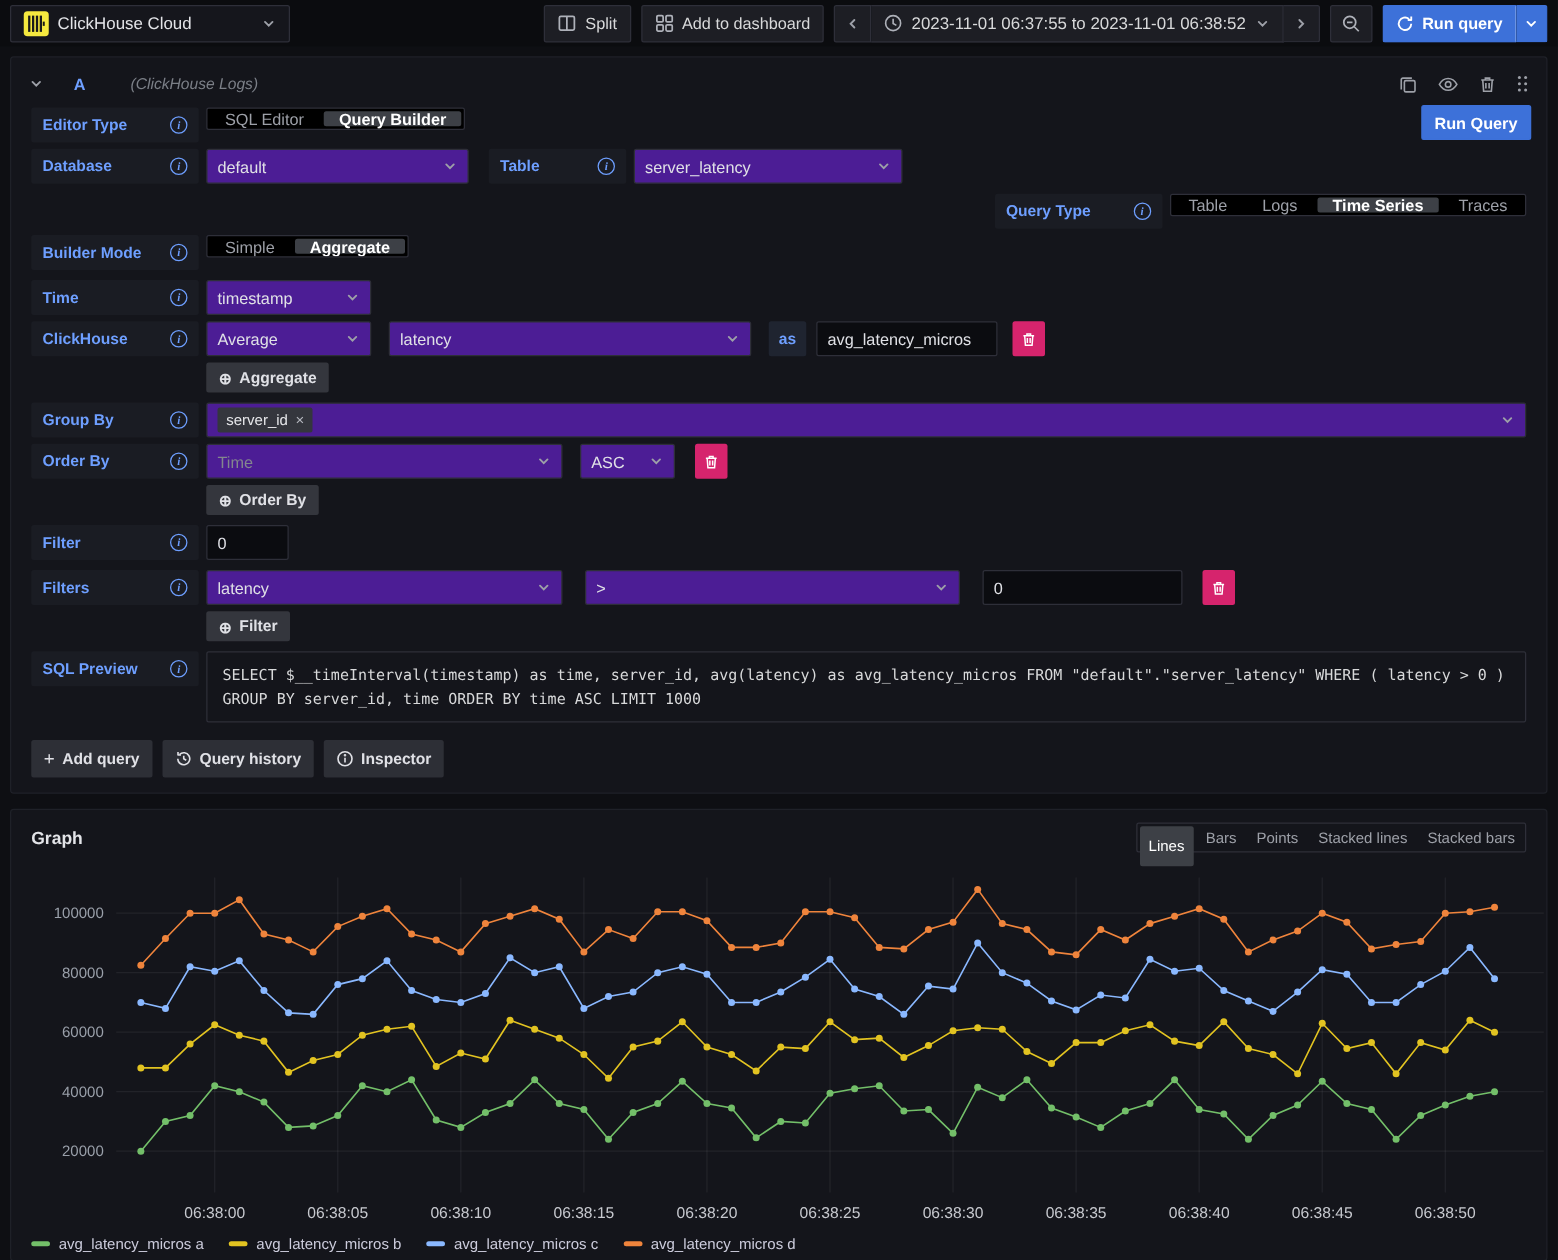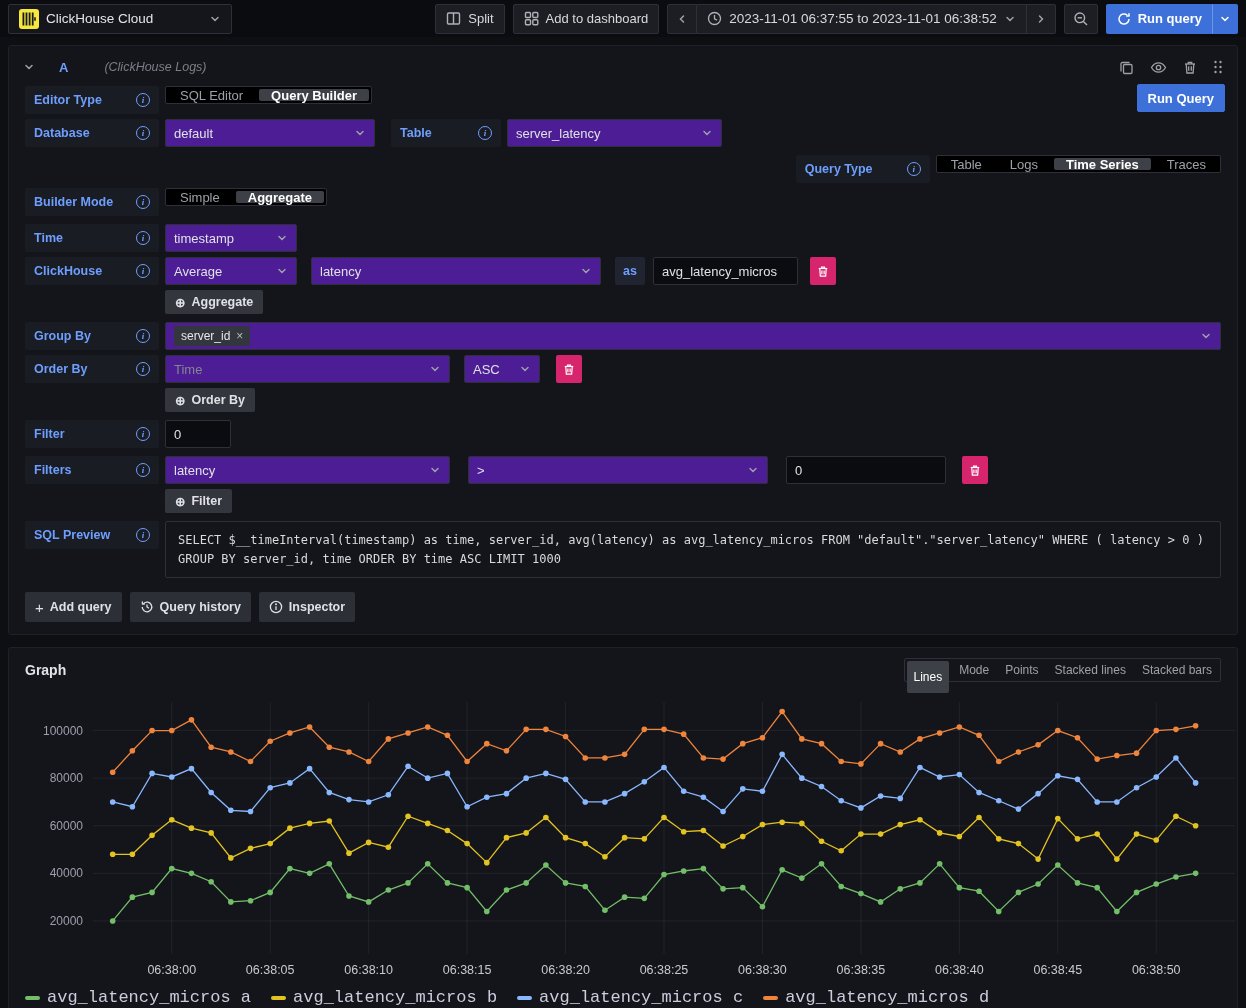--- a/index.html
+++ b/index.html
@@ -118,21 +118,21 @@
     margin-left:auto; display:inline-flex; border:1px solid #2e2f39; border-radius:2px; height:24px; align-items:stretch;
   }
   .radio{
     display:inline-flex; align-items:center; padding:0 8px; font-size:12px; color:#9da0a8;
     background:transparent; border:none; cursor:pointer;
   }
   .radio.selected{ background:#3d4046; color:#fff; margin:2px; border-radius:2px; padding:16px 7px; }
   .legend{ display:flex; gap:20px; padding:2px 16px 0 16px; align-items:center; flex-wrap:wrap; }
   .legend-item{ display:inline-flex; align-items:center; gap:7px; cursor:pointer; }
   .legend-swatch{ width:15px; height:4px; border-radius:2px; display:inline-block; }
-  .legend-label{ font-size:17px; color:#ccccdc;font-family:Liberation Mono, monospace; }
+  .legend-label{ font-size:12px; color:#ccccdc; }
 </style>
 </head>
 <body>
 
 <div class="topbar">
   <button class="btn ds-picker">
     <span class="ch-logo">
       <svg width="14" height="14" viewBox="0 0 14 14">
           <g fill="#1a1a1a">
             <rect x="0.5" y="0.5" width="1.8" height="13"></rect>
@@ -506,21 +506,21 @@
         <span>Inspector</span>
       </button>
     </div>
   </div>
 
   <div class="panel gpanel">
     <div class="ghead">
       <span class="gtitle">Graph</span>
       <span class="radiogroup">
         <button class="radio selected">Lines</button>
-        <button class="radio">Mode</button>
+        <button class="radio">Bars</button>
         <button class="radio">Points</button>
         <button class="radio">Stacked lines</button>
         <button class="radio">Stacked bars</button>
       </span>
     </div>
     <svg id="chart" width="1244" height="296" viewBox="0 0 1244 296" style="margin-top:2px;">
         <line x1="84" y1="230.96" x2="1226" y2="230.96" stroke="rgba(204,204,220,0.08)"></line>
         <text x="74" y="234.96" fill="#9aa0aa" font-size="12" text-anchor="end">20000</text>
         <line x1="84" y1="183.36" x2="1226" y2="183.36" stroke="rgba(204,204,220,0.08)"></line>
         <text x="74" y="187.36" fill="#9aa0aa" font-size="12" text-anchor="end">40000</text>

